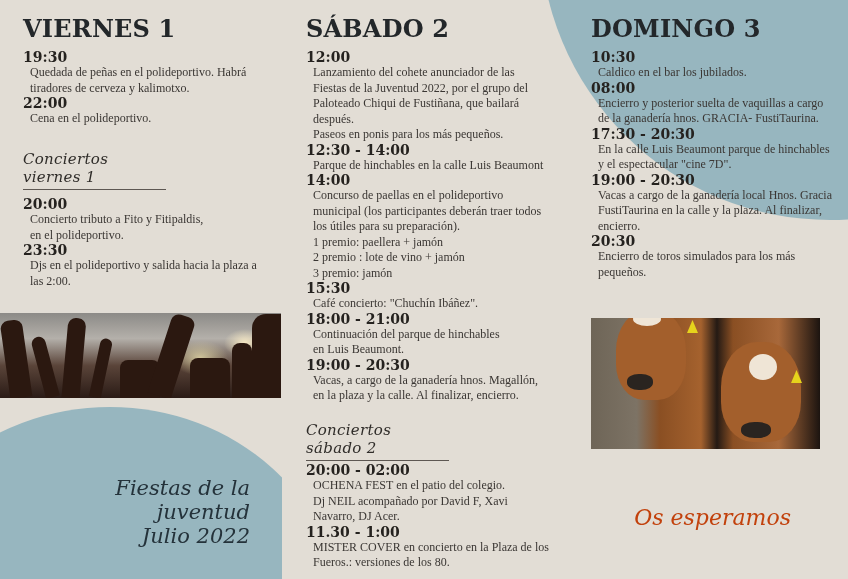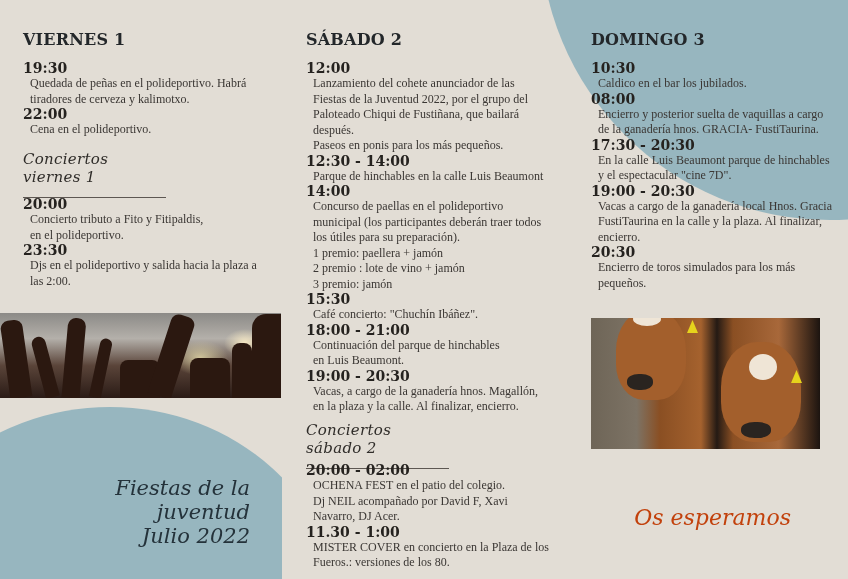--- a/index.html
+++ b/index.html
@@ -30,47 +30,46 @@
     }
     .col {
       position: absolute; z-index: 2;
     }
     .col-1 { left: 23px; top: 14px; width: 262px; }
     .col-2 { left: 306px; top: 14px; width: 262px; }
     .col-3 { left: 591px; top: 14px; width: 250px; }
     .day-title {
       font-family: "DejaVu Serif", serif;
       font-weight: bold;
-      font-size: 16px;
+      font-size: 24px;
       letter-spacing: 0.2px;
       color: #23272a;
       line-height: 30px;
       margin-bottom: 6px;
-      margin-top: 11px;
     }
     .time {
       font-family: "DejaVu Serif", serif;
       font-weight: bold;
       font-size: 14px;
       line-height: 15px;
       color: #25221f;
     }
     .desc {
       font-family: "Liberation Serif", serif;
       font-size: 12px;
       line-height: 15.5px;
       color: #3a3633;
       margin-left: 7px;
     }
     .script-heading {
       font-family: "DejaVu Serif", serif;
       font-style: italic;
       font-size: 15px;
       color: #2f2c29;
-      padding-bottom: 11px;
+      padding-bottom: 3px;
       border-bottom: 1.5px solid #5d5752;
       display: inline-block;
       letter-spacing: 0.3px;
     }
     .heading-v1 { position: absolute; left: 23px; top: 150px; width: 143px; z-index: 2; }
     .heading-s2 { position: absolute; left: 306px; top: 421px; width: 143px; z-index: 2; }
     .heading-v1 .script-heading, .heading-s2 .script-heading { width: 100%; }
     .concerts-v1 { position: absolute; left: 23px; top: 197px; width: 262px; z-index: 2; }
     .concerts-s2 { position: absolute; left: 306px; top: 463px; width: 262px; z-index: 2; }
 

